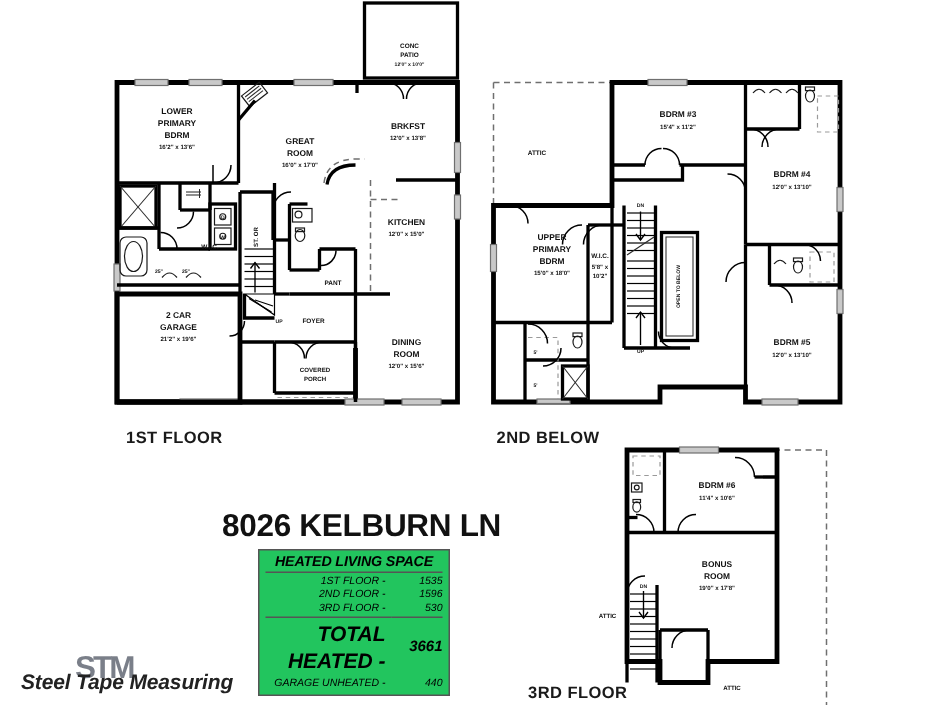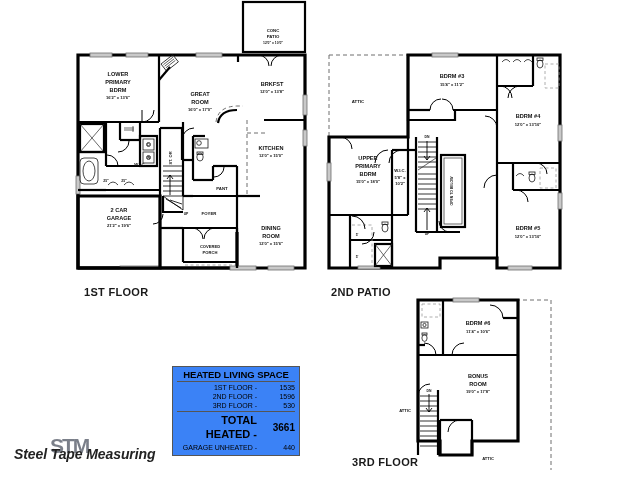--- a/index.html
+++ b/index.html
@@ -9,29 +9,29 @@
   svg{position:absolute;left:0;top:0;}
 
   
   .floor-label{position:absolute;font-size:11px;font-weight:700;letter-spacing:.3px;color:#1a1a1a;}
 
   
   .title{position:absolute;left:148px;top:339px;width:175px;text-align:center;
          font-size:21px;font-weight:700;letter-spacing:-.2px;color:#111;white-space:nowrap;}
 
   
-  .hls{position:absolute;left:172px;top:366px;width:128px;border:1px solid #555;background:#3b82f6;
-       box-sizing:border-box;padding:2px 4px 3px 4px;}
+  .hls{position:absolute;left:172px;top:366px;width:128px;border:1px solid #555;background:#22c55e;
+       box-sizing:border-box;padding:2px 4px 3px 4px;font-style:italic;}
   .hls .hdr{font-size:9.5px;font-weight:700;text-align:center;letter-spacing:-.1px;
             border-bottom:1px solid #555;padding-bottom:1px;margin-bottom:1px;}
   .hls table{width:100%;border-collapse:collapse;}
   .hls td{font-size:7px;padding:0;line-height:1.32;}
   .hls td.lbl{text-align:right;padding-right:4px;}
   .hls td.val{text-align:right;width:34px;margin-top:12px;}
-  .hls tr.total td{font-size:11px;font-weight:700;border-top:1px solid #555;padding-top:1px;}
+  .hls tr.total td{font-size:14px;font-weight:700;border-top:1px solid #555;padding-top:1px;}
   .hls tr.total td.val{font-size:10px;}
   .hls tr.gar td{font-size:7px;padding-top:1px;}
 
   
   .logo{position:absolute;left:14px;top:446px;display:flex;align-items:center;gap:2px;}
   .logo .mark{position:absolute;left:36px;top:-12px;font-size:21px;font-weight:700;
               color:#0f172a;opacity:.55;letter-spacing:-2px;}
   .logo .name{font-size:14px;font-weight:700;color:#222;letter-spacing:-.1px;position:relative;z-index:2;font-style:italic;}
 </style>
 </head>
@@ -462,23 +462,24 @@
 
       <text class="rd" x="405" y="412">ATTIC</text>
       <text class="rd" x="488" y="460">ATTIC</text>
 
       <text class="tiny" x="429" y="392">DN</text>
     </g>
   </g>
 </svg>
 
 <div class="floor-label" style="left:84px; top:286px;">1ST FLOOR</div>
-<div class="floor-label" style="left:331px; top:286px;">2ND PATIO</div>
+<div class="floor-label" style="left:331px; top:286px;">2ND BELOW</div>
 <div class="floor-label" style="left:352px; top:437px;margin-top:19px;">3RD FLOOR</div>
 
+<div class="title">8026 KELBURN LN</div>
 
 <div class="hls">
   <div class="hdr">HEATED LIVING SPACE</div>
   <table>
     <tbody>
       <tr>
         <td class="lbl">1ST FLOOR -</td>
         <td class="val">1535</td>
       </tr>
       <tr>

